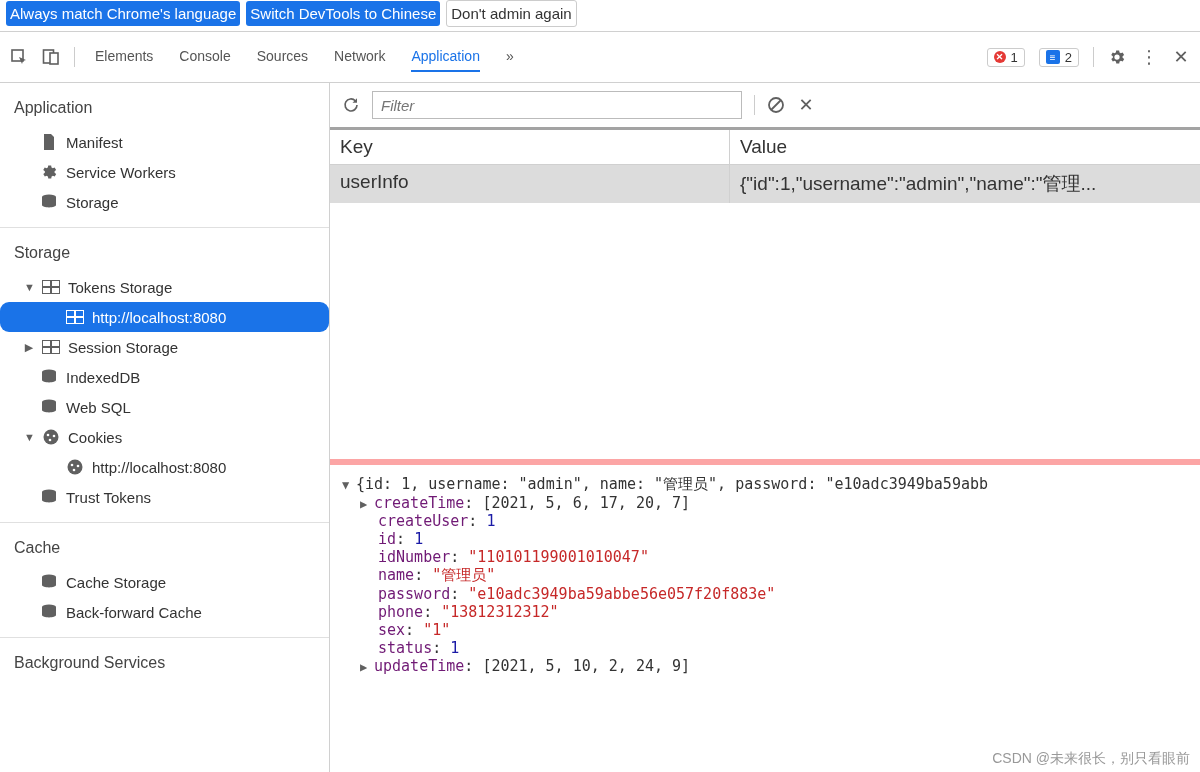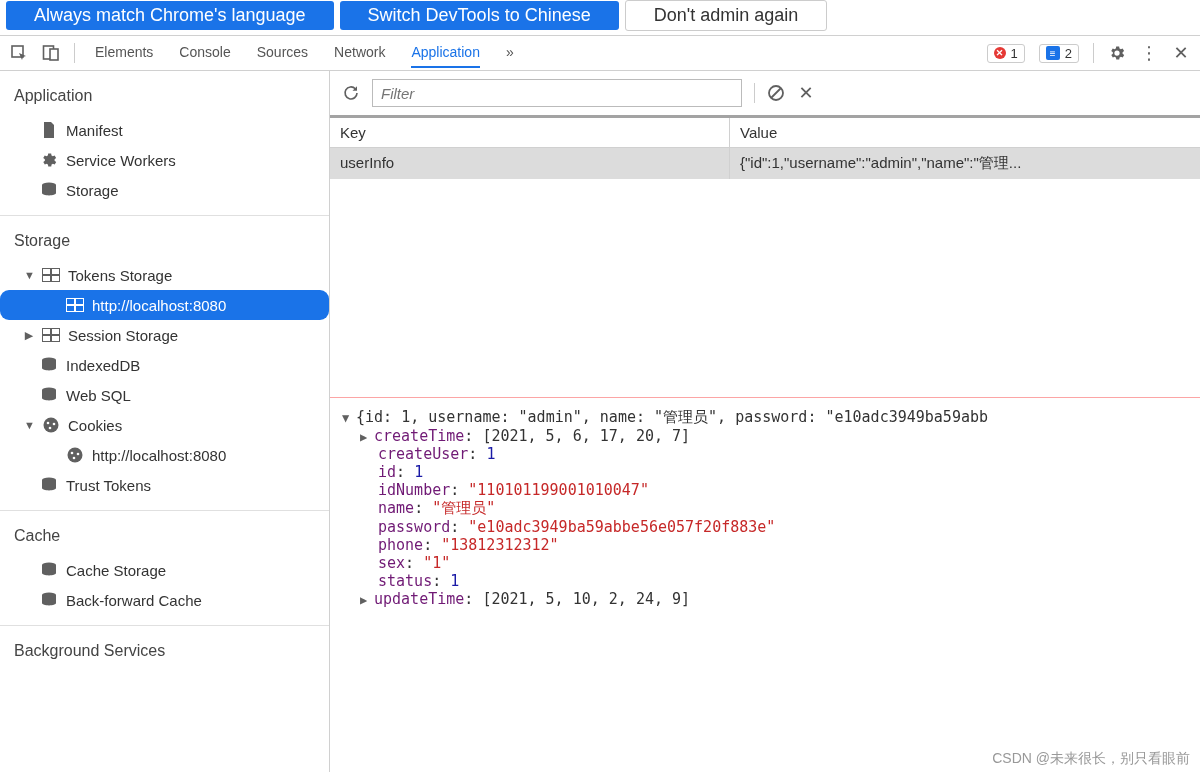--- a/index.html
+++ b/index.html
@@ -1,20 +1,20 @@
 <!DOCTYPE html>
 <html><head>
 <meta charset="utf-8">
 <style>
   * { box-sizing: border-box; margin: 0; padding: 0; }
   body { font-family: "Segoe UI", Arial, sans-serif; font-size: 14px; color: #333; background: #fff; width: 1200px; height: 772px; overflow: hidden; position: relative; }
   .top-banner { display: flex; gap: 6px; padding: 0 6px 4px 6px; align-items: center; }
-  .banner-btn { background: #1a73e8; color: #fff; padding: 4px 28px; border-radius: 3px; font-size: 18px; }
+  .banner-btn { background: #1a73e8; color: #fff; padding: 4px 4px; border-radius: 3px; font-size: 15px; }
   .banner-btn.plain { background: #fff; color: #333; border: 1px solid #ccc; }
-  .toolbar { display: flex; align-items: center; height: 36px; border-top: 1px solid #d0d0d0; border-bottom: 1px solid #d0d0d0; padding: 12px 10px; gap: 14px; }
+  .toolbar { display: flex; align-items: center; height: 52px; border-top: 1px solid #d0d0d0; border-bottom: 1px solid #d0d0d0; padding: 12px 10px; gap: 14px; }
   .toolbar .sep { width: 1px; height: 20px; background: #ccc; }
   .tabs { display: flex; gap: 26px; padding-left: 6px; }
   .tab { color: #555; padding: 6px 0; cursor: pointer; }
   .tab.active { color: #1a73e8; border-bottom: 2px solid #1a73e8; }
   .toolbar-right { margin-left: auto; display: flex; align-items: center; gap: 14px; }
   .badge { border: 1px solid #ccc; border-radius: 3px; padding: 1px 6px; display: flex; align-items: center; gap: 5px; font-size: 13px; }
   .badge.err { color: #333; }
   .bdot { width: 12px; height: 12px; border-radius: 50%; display: inline-flex; align-items: center; justify-content: center; color: #fff; font-size: 9px; font-weight: bold; }
   .bdot.red { background: #e53935; }
   .bsquare { width: 14px; height: 14px; background: #1a73e8; border-radius: 2px; display: inline-flex; align-items: center; justify-content: center; color: #fff; font-size: 10px; }
@@ -29,26 +29,26 @@
   .s-item.l1 { padding-left: 24px; }
   .s-item.l2 { padding-left: 40px; }
   .s-item.l3 { padding-left: 66px; border-radius: 9px; }
   .s-item.selected { background: #1a73e8; color: #fff; }
   .tri { font-size: 11px; color: #606060; width: 10px; text-align: center; }
   .icon { width: 18px; height: 18px; display: inline-flex; align-items: center; justify-content: center; flex-shrink: 0; }
   .content { flex: 1; display: flex; flex-direction: column; }
   .filter-bar { display: flex; align-items: center; gap: 12px; padding: 8px 12px; border-bottom: 3px solid #a3a3a3; }
   .filter-input { flex: 0 0 370px; height: 28px; border: 1px solid #bbb; padding: 0 8px; font-size: 15px; font-style: italic; color: #888; }
   .table-head { display: flex; border-bottom: 1px solid #d0d0d0; }
-  .th, .td { padding: 6px 10px; font-size: 15px; }
+  .th, .td { padding: 6px 10px; font-size: 19px; }
   .col-key { width: 400px; border-right: 1px solid #d0d0d0; }
   .col-val { flex: 1; }
   .table-row { display: flex; }
   .table-row.sel { background: #dcdcdc; }
-  .table-body { height: 250px; border-bottom: 1px solid #fca5a5; }
+  .table-body { height: 300px; border-bottom: 6px solid #fca5a5; }
   .detail { flex: 1; overflow: auto; padding: 10px 12px; font-family: Menlo, Consolas, monospace; font-size: 15px; color: #333; position: relative; }
   .detail::-webkit-scrollbar { width: 16px; height: 16px; }
   .detail::-webkit-scrollbar-thumb { background: #c0c0c0; }
   .detail::-webkit-scrollbar-track { background: #f0f0f0; }
   .obj-line { white-space: nowrap; }
   .ind1 { padding-left: 18px; }
   .ind2 { padding-left: 36px; }
   .dkey { color: #701a75; }
   .dstr { color: #c62828; }
   .dnum { color: #1a1aa6; }

